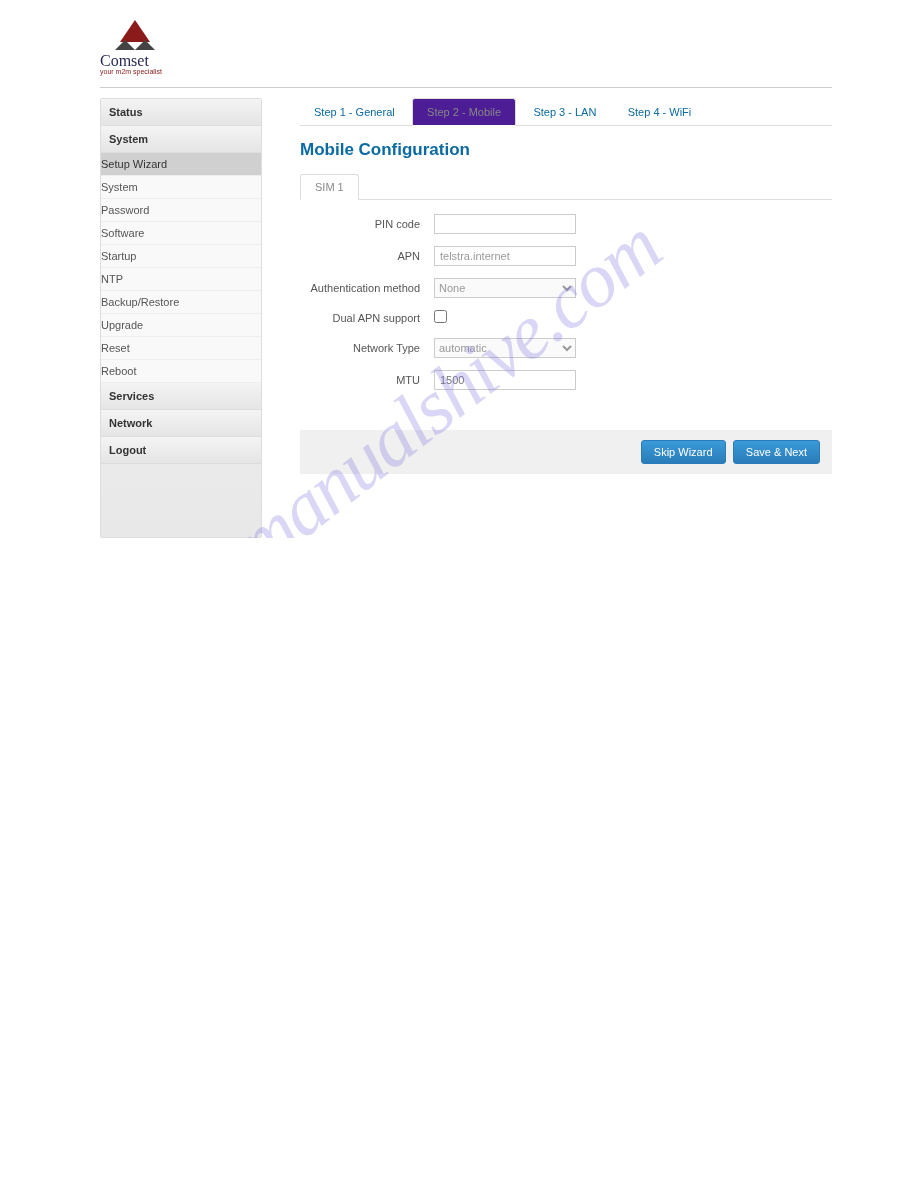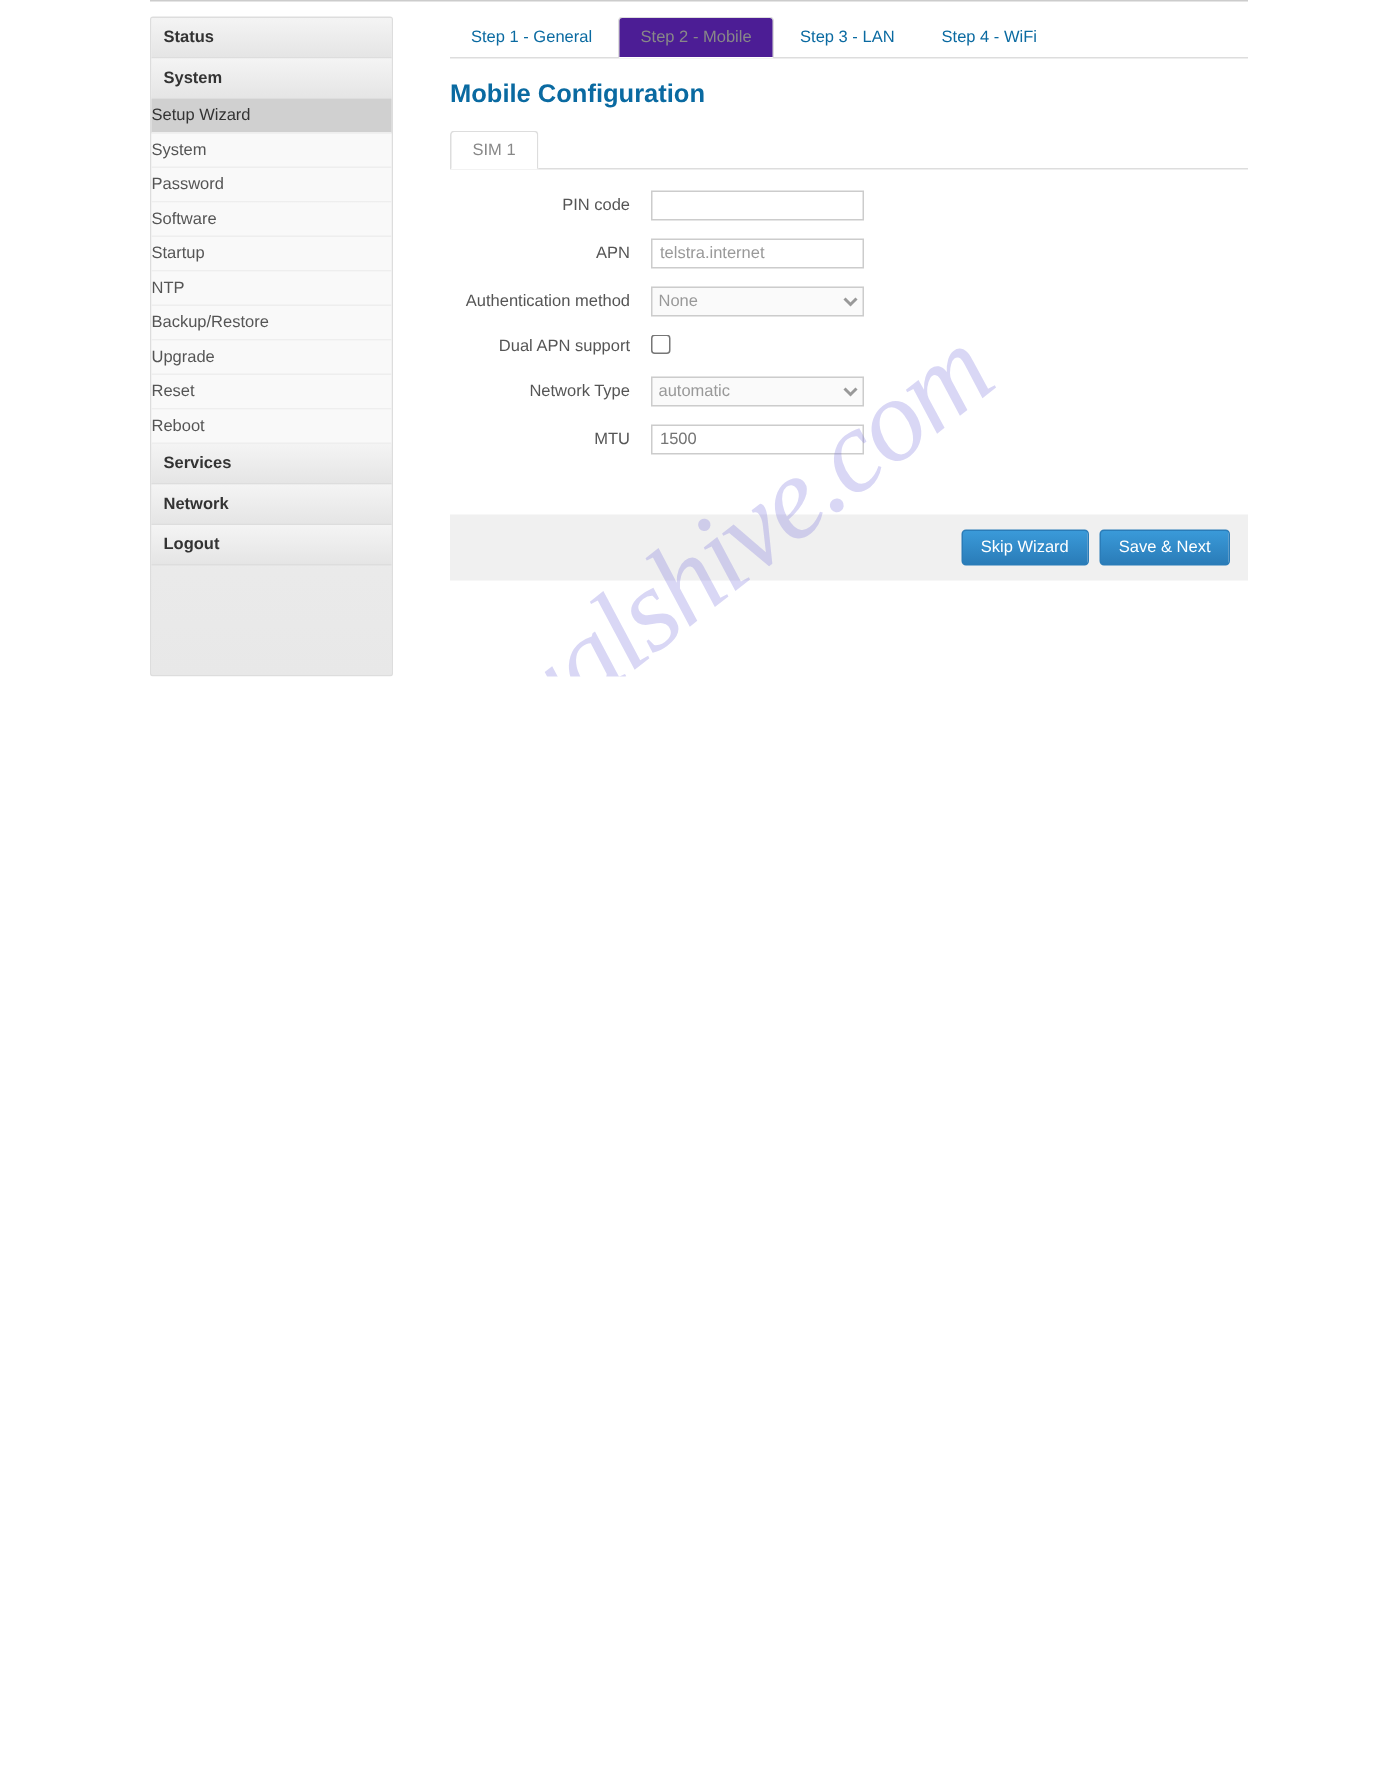--- a/index.html
+++ b/index.html
@@ -33,20 +33,31 @@
 .form-control select { width: 142px; height: 20px; border: 1px solid #ccc; font-size: 11px; color: #999; background: #fafafa; }
 .form-control input[type="checkbox"] { width: 13px; height: 13px; }
 .button-bar { background: #f0f0f0; padding: 10px 12px; text-align: right; margin-top: 40px; }
 .btn { display: inline-block; padding: 5px 12px; font-size: 11px; color: #fff; background: linear-gradient(#3a9ad9,#2a7cb8); border: 1px solid #2a7cb8; border-radius: 3px; cursor: pointer; margin-left: 4px; }
 .watermark { position: absolute; top: 350px; left: 190px; font-size: 78px; color: rgba(120,110,220,0.28); transform: rotate(-38deg); font-family: Georgia, serif; font-style: italic; pointer-events: none; white-space: nowrap; letter-spacing: -2px; z-index: 5; }
 </style>
 </head>
 <body>
 
 <div class="page">
+  <div class="header">
+    <div class="logo">
+      <div class="logo-triangle">
+        <div class="tri1"></div>
+          <div class="tri2"></div>
+          <div class="tri3"></div>
+      </div>
+      <div class="logo-text">Comset</div>
+      <div class="logo-sub">your m2m specialist</div>
+    </div>
+  </div>
   <div class="divider"></div>
 
   <div class="container">
     <div class="sidebar">
       <div class="section">Status</div>
       <div class="section">System</div>
       <div class="item active">Setup Wizard</div>
       <div class="item">System</div>
       <div class="item">Password</div>
       <div class="item">Software</div>

